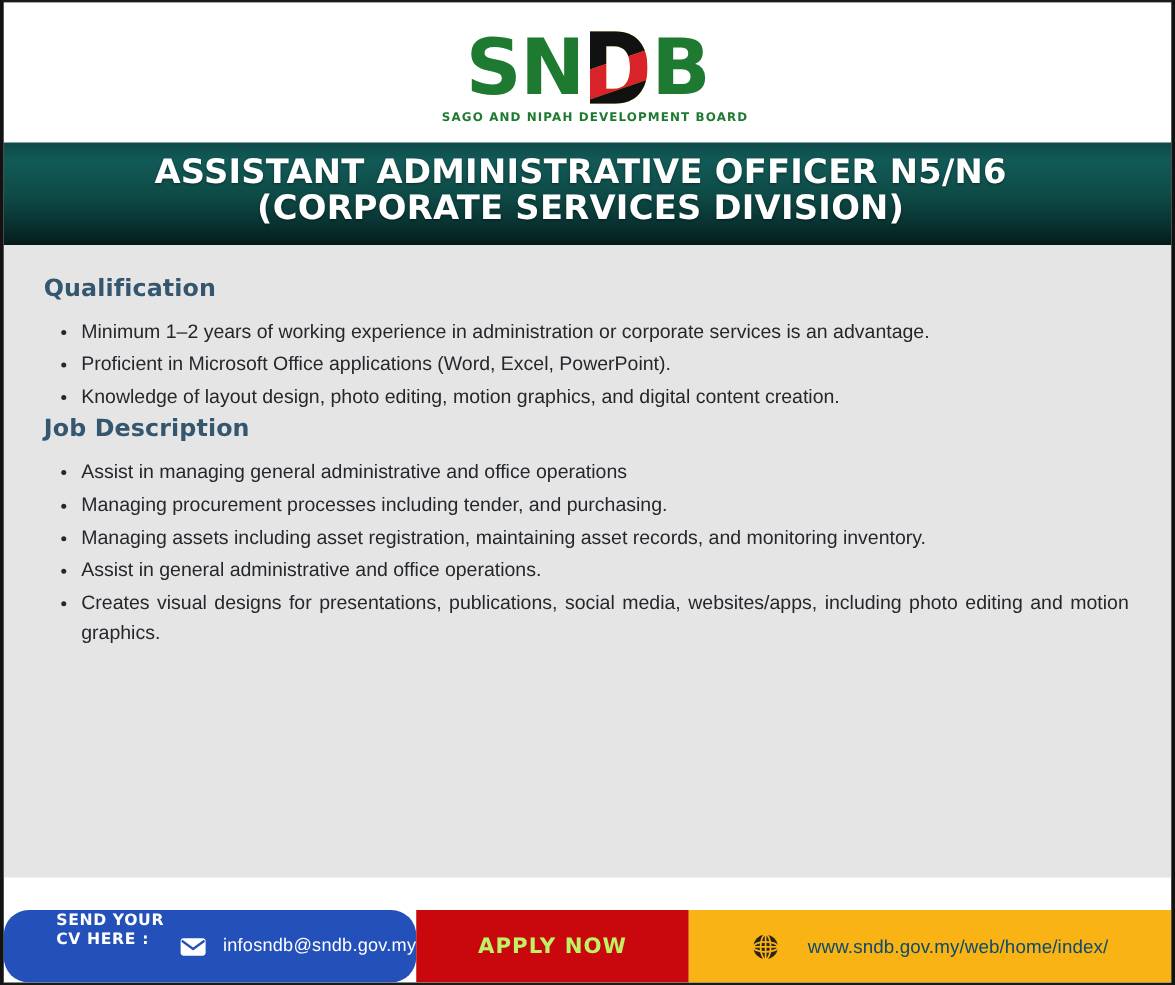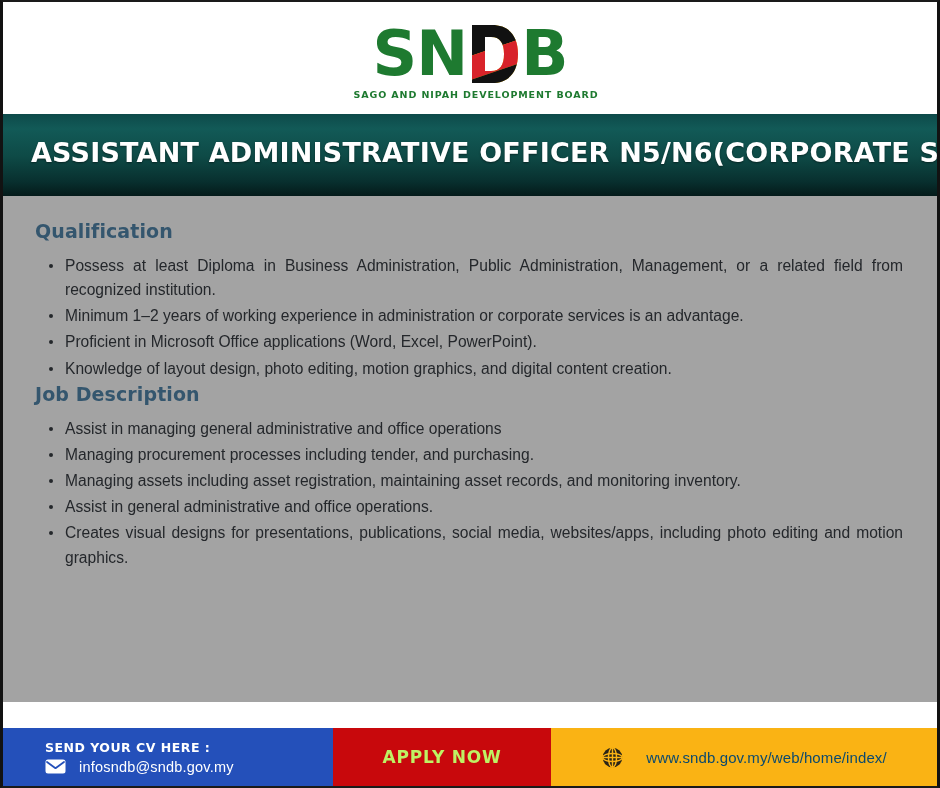--- a/index.html
+++ b/index.html
@@ -69,44 +69,45 @@
     color: #1e7a30;
     white-space: nowrap;
     margin-left: 12px;
   }
 
   
   .title-banner {
     height: 82px;
     background: linear-gradient(180deg, #0d4a4a 0%, #125a57 18%, #0e4a46 52%, #08302f 82%, #041a1a 100%);
     display: flex;
-    flex-direction: row;
-    align-items: center;
-    padding: 4px 20px 8px 28px;
+    flex-direction: column;
+    align-items: center;
+    justify-content: center;
+    padding: 4px 20px 8px 9px;
   }
 
   .title-line {
     font-family: "DejaVu Sans", sans-serif;
     font-weight: 700;
     font-style: normal;
     color: #ffffff;
     text-align: center;
     letter-spacing: 0.2px;
     line-height: 1.06;
     text-shadow: 0 1px 2px rgba(0,0,0,0.45);
     white-space: nowrap;
   }
 
   .title-line-1 { font-size: 27px; }
   .title-line-2 { font-size: 27px; }
 
   
   .body-content {
     padding: 24px 30px 0 32px;
-    background: #a3a3a3;
+    background: #e5e5e5;
     height: 506px;
   }
 
   .section + .section { }
 
   .section-heading {
     font-family: "DejaVu Sans", sans-serif;
     font-size: 19px;
     font-weight: 700;
     color: #34566e;
@@ -151,23 +152,24 @@
     bottom: 0;
     height: 58px;
     display: flex;
   }
 
   .footer-cv {
     flex: 0 0 330px;
     background: #2450ba;
     color: #ffffff;
     display: flex;
-    flex-direction: column;
+    flex-direction: row;
     justify-content: center;
     padding-left: 42px;
+    border-radius: 20px;
   }
 
   .footer-cv-label {
     font-family: "DejaVu Sans", sans-serif;
     font-size: 12.5px;
     font-weight: 700;
     letter-spacing: 0.5px;
     margin-bottom: 4px;
   }
 
@@ -248,21 +250,20 @@
   <div class="title-banner">
     <div class="title-line title-line-1">ASSISTANT ADMINISTRATIVE OFFICER N5/N6</div>
     <div class="title-line title-line-2">(CORPORATE SERVICES DIVISION)</div>
   </div>
 
   <div class="body-content">
 
     <div class="section">
       <div class="section-heading">Qualification</div>
       <ul class="bullets">
-        <li class="justify">Possess at least Diploma in Business Administration, Public Administration, Management, or a related field from recognized institution.</li>
         <li class="justify">Minimum 1–2 years of working experience in administration or corporate services is an advantage.</li>
         <li>Proficient in Microsoft Office applications (Word, Excel, PowerPoint).</li>
         <li>Knowledge of layout design, photo editing, motion graphics, and digital content creation.</li>
       </ul>
     </div>
 
     <div class="section">
       <div class="section-heading">Job Description</div>
       <ul class="bullets">
         <li>Assist in managing general administrative and office operations</li>

